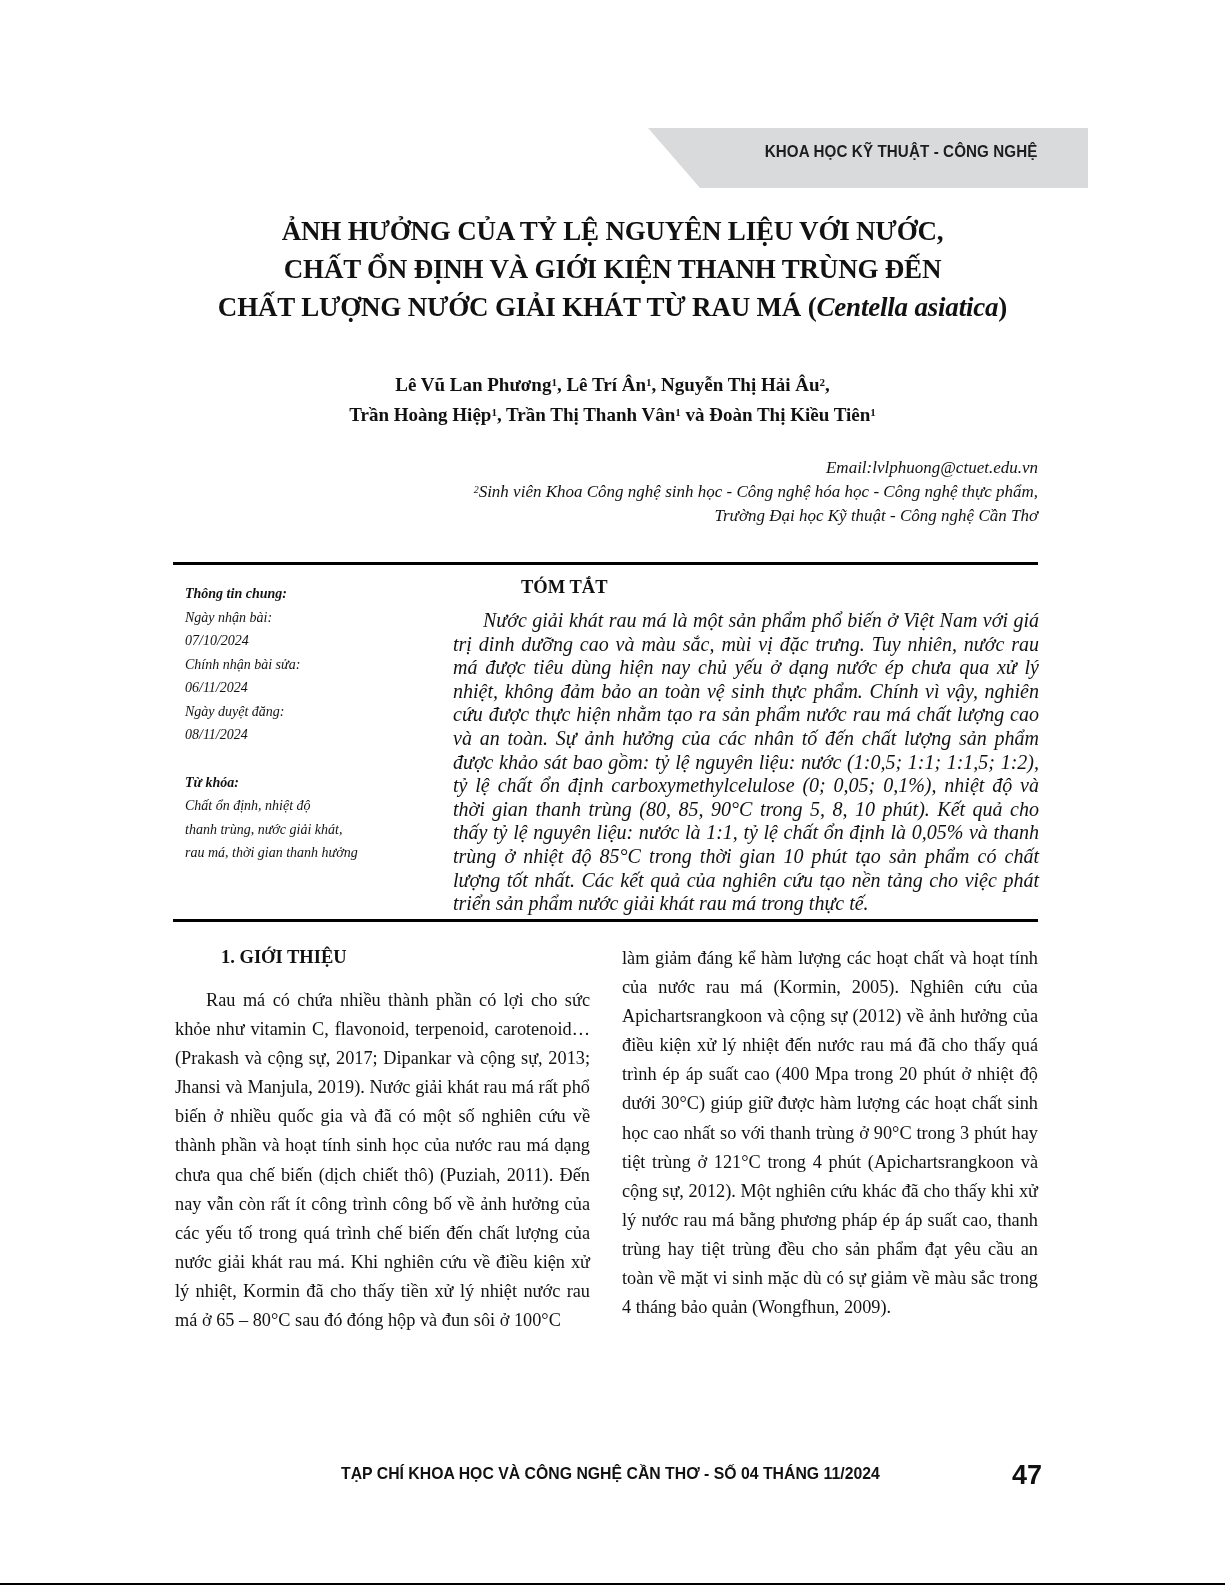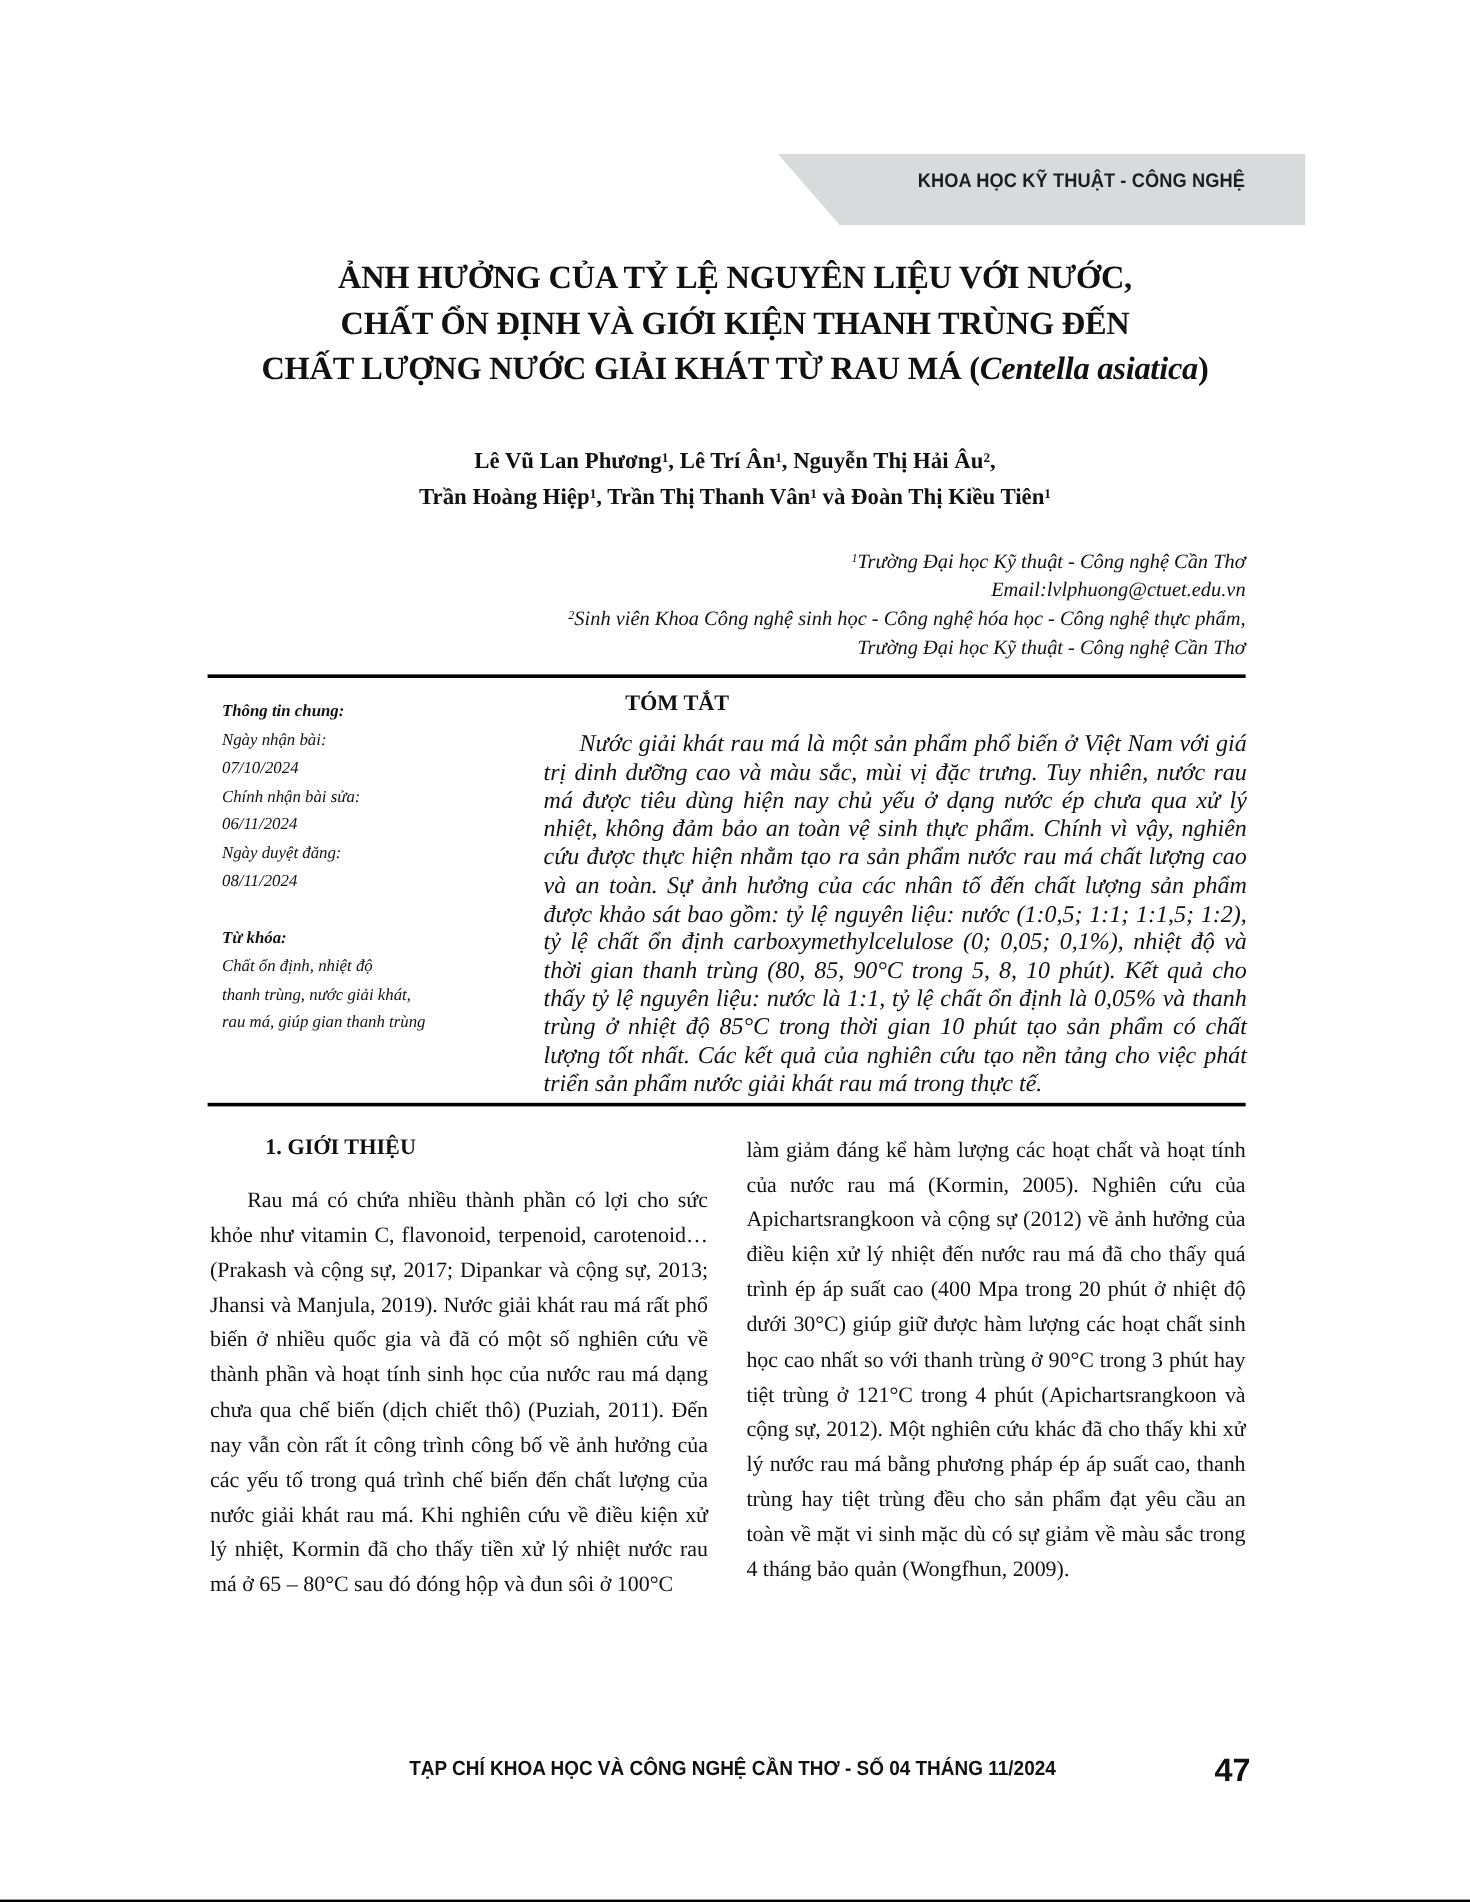--- a/index.html
+++ b/index.html
@@ -56,41 +56,40 @@
 <div class="authors">
   <span class="line">
     <span>Lê Vũ Lan Phương</span><sup>1</sup><span>, </span><span>Lê Trí Ân</span><sup>1</sup><span>, </span><span>Nguyễn Thị Hải Âu</span><sup>2</sup><span>,</span>
   </span>
   <span class="line">
     <span>Trần Hoàng Hiệp</span><sup>1</sup><span>, </span><span>Trần Thị Thanh Vân</span><sup>1</sup><span> và </span><span>Đoàn Thị Kiều Tiên</span><sup>1</sup>
   </span>
 </div>
 
 <div class="affil">
-  <span class="line"><sup>1</sup><span>Trường Đại học Kỹ thuật - Công nghệ Cần Thơ</span></span>
   <span class="line">Email:lvlphuong@ctuet.edu.vn</span>
   <span class="line"><sup>2</sup><span>Sinh viên Khoa Công nghệ sinh học - Công nghệ hóa học - Công nghệ thực phẩm,</span></span>
   <span class="line">Trường Đại học Kỹ thuật - Công nghệ Cần Thơ</span>
 </div>
 
 <div class="rule-top"></div>
 
 <div class="info">
   <span class="line label">Thông tin chung:</span>
   <span class="line">Ngày nhận bài:</span>
   <span class="line">07/10/2024</span>
   <span class="line">Chính nhận bài sửa:</span>
   <span class="line">06/11/2024</span>
   <span class="line">Ngày duyệt đăng:</span>
   <span class="line">08/11/2024</span>
   <div class="gap"></div>
   <span class="line label">Từ khóa:</span>
   <span class="line">Chất ổn định, nhiệt độ</span>
   <span class="line">thanh trùng, nước giải khát,</span>
-  <span class="line">rau má, giúp gian thanh trùng</span>
+  <span class="line">rau má, thời gian thanh hưởng</span>
 </div>
 
 <div class="abstract-title">TÓM TẮT</div>
 <div class="abstract">Nước giải khát rau má là một sản phẩm phổ biến ở Việt Nam với giá trị dinh dưỡng cao và màu sắc, mùi vị đặc trưng. Tuy nhiên, nước rau má được tiêu dùng hiện nay chủ yếu ở dạng nước ép chưa qua xử lý nhiệt, không đảm bảo an toàn vệ sinh thực phẩm. Chính vì vậy, nghiên cứu được thực hiện nhằm tạo ra sản phẩm nước rau má chất lượng cao và an toàn. Sự ảnh hưởng của các nhân tố đến chất lượng sản phẩm được khảo sát bao gồm: tỷ lệ nguyên liệu: nước (1:0,5; 1:1; 1:1,5; 1:2), tỷ lệ chất ổn định carboxymethylcelulose (0; 0,05; 0,1%), nhiệt độ và thời gian thanh trùng (80, 85, 90°C trong 5, 8, 10 phút). Kết quả cho thấy tỷ lệ nguyên liệu: nước là 1:1, tỷ lệ chất ổn định là 0,05% và thanh trùng ở nhiệt độ 85°C trong thời gian 10 phút tạo sản phẩm có chất lượng tốt nhất. Các kết quả của nghiên cứu tạo nền tảng cho việc phát triển sản phẩm nước giải khát rau má trong thực tế.</div>
 
 <div class="rule-bot"></div>
 
 <div class="sec-heading">1. GIỚI THIỆU</div>
 <div class="col-left">Rau má có chứa nhiều thành phần có lợi cho sức khỏe như vitamin C, flavonoid, terpenoid, carotenoid… (Prakash và cộng sự, 2017; Dipankar và cộng sự, 2013; Jhansi và Manjula, 2019). Nước giải khát rau má rất phổ biến ở nhiều quốc gia và đã có một số nghiên cứu về thành phần và hoạt tính sinh học của nước rau má dạng chưa qua chế biến (dịch chiết thô) (Puziah, 2011). Đến nay vẫn còn rất ít công trình công bố về ảnh hưởng của các yếu tố trong quá trình chế biến đến chất lượng của nước giải khát rau má. Khi nghiên cứu về điều kiện xử lý nhiệt, Kormin đã cho thấy tiền xử lý nhiệt nước rau má ở 65 – 80°C sau đó đóng hộp và đun sôi ở 100°C</div>
 <div class="col-right">làm giảm đáng kể hàm lượng các hoạt chất và hoạt tính của nước rau má (Kormin, 2005). Nghiên cứu của Apichartsrangkoon và cộng sự (2012) về ảnh hưởng của điều kiện xử lý nhiệt đến nước rau má đã cho thấy quá trình ép áp suất cao (400 Mpa trong 20 phút ở nhiệt độ dưới 30°C) giúp giữ được hàm lượng các hoạt chất sinh học cao nhất so với thanh trùng ở 90°C trong 3 phút hay tiệt trùng ở 121°C trong 4 phút (Apichartsrangkoon và cộng sự, 2012). Một nghiên cứu khác đã cho thấy khi xử lý nước rau má bằng phương pháp ép áp suất cao, thanh trùng hay tiệt trùng đều cho sản phẩm đạt yêu cầu an toàn về mặt vi sinh mặc dù có sự giảm về màu sắc trong 4 tháng bảo quản (Wongfhun, 2009).</div>

